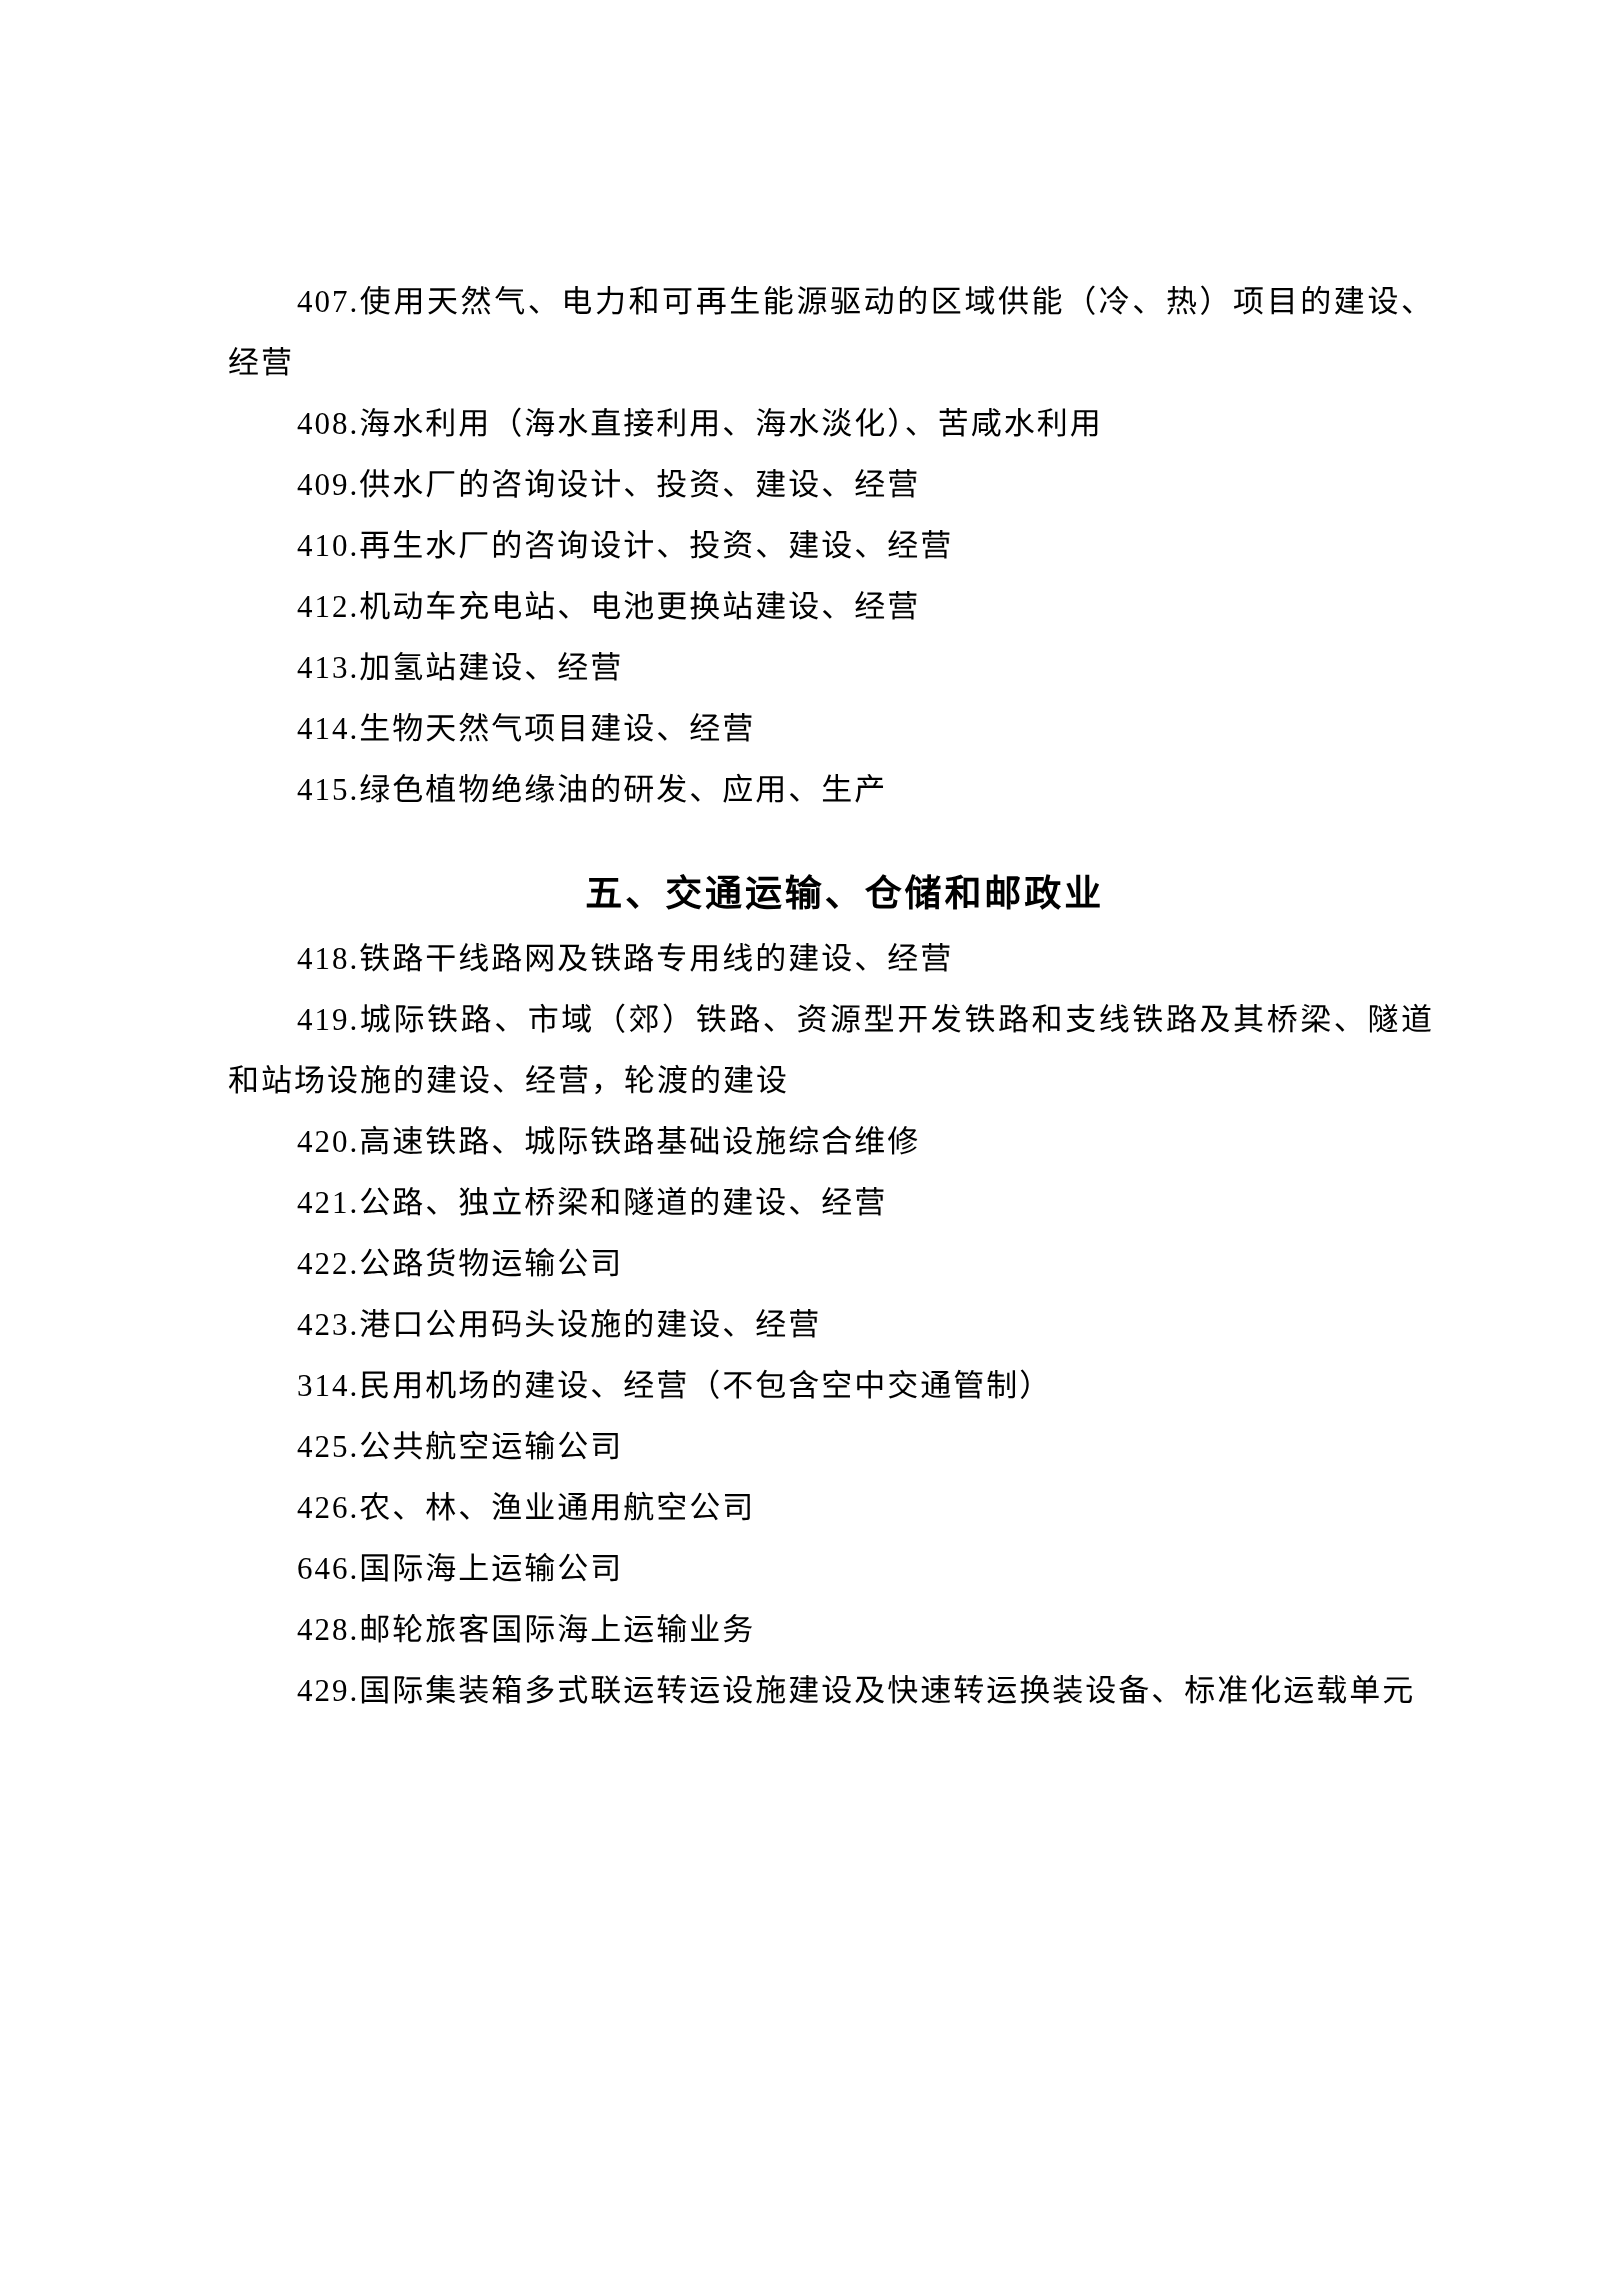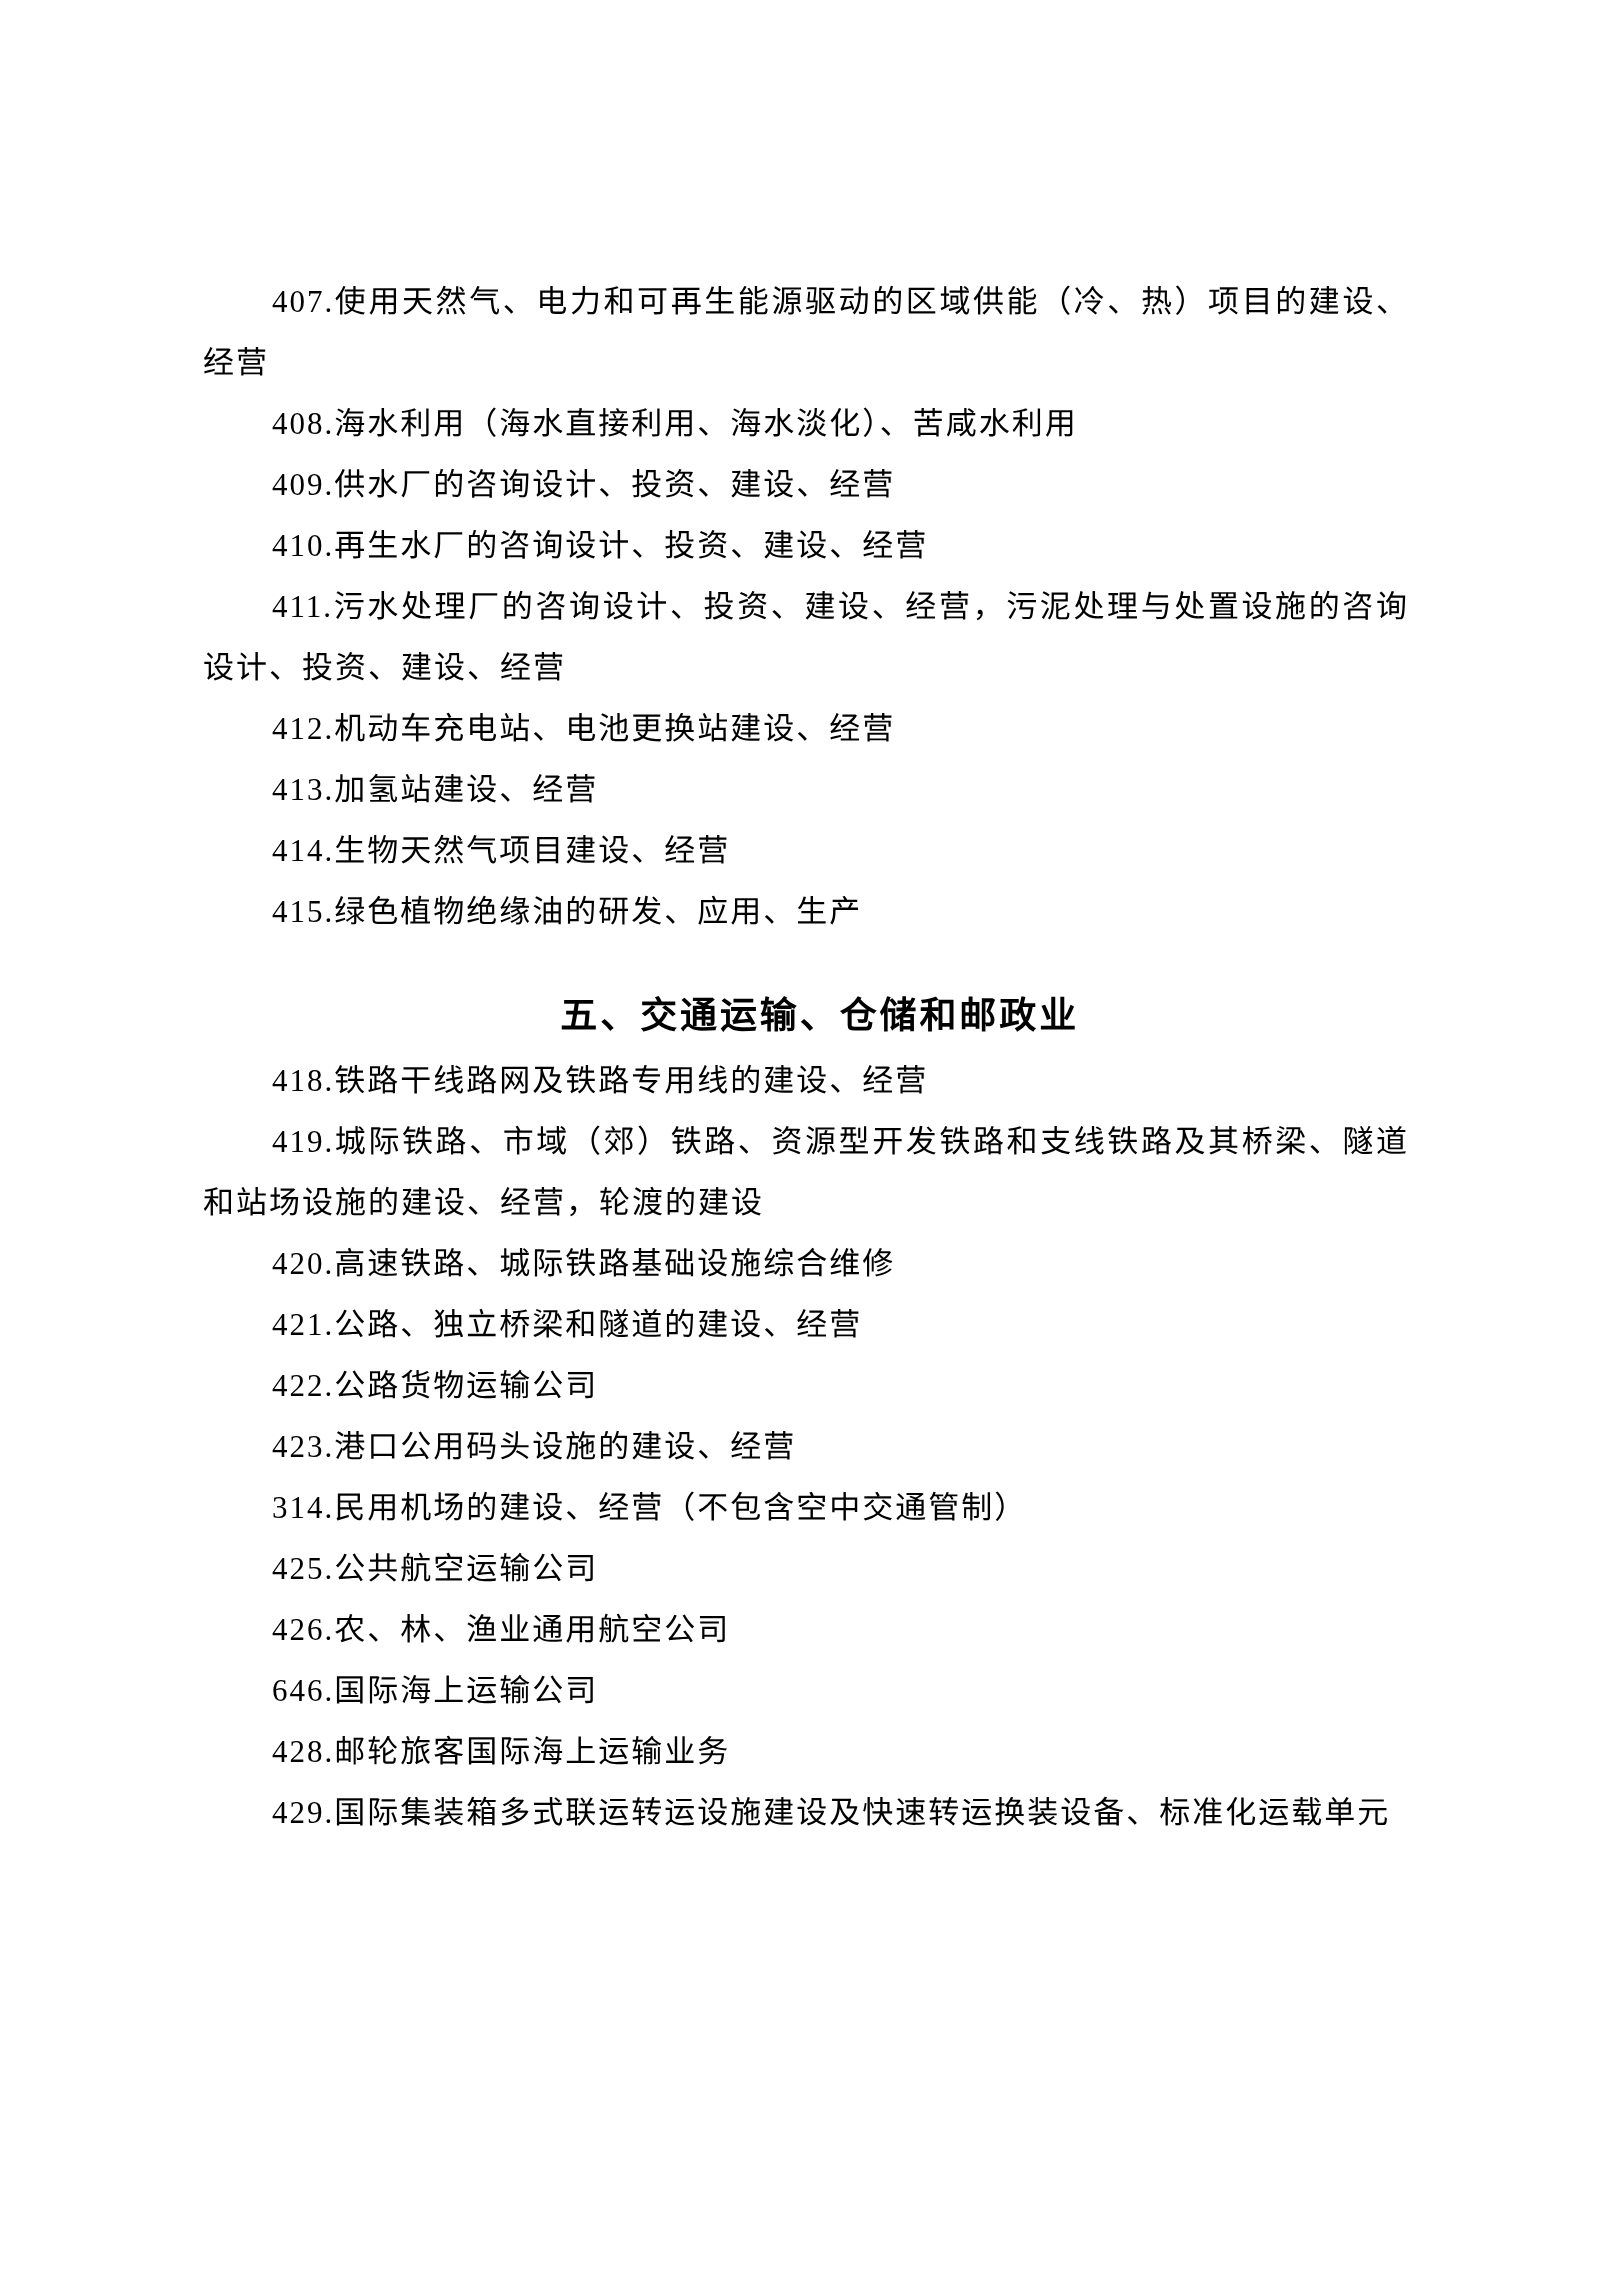--- a/index.html
+++ b/index.html
@@ -13,21 +13,21 @@
     height: 2293px;
     margin: 0 auto;
     background: #ffffff;
     overflow: hidden;
     font-family: "Liberation Serif", "DejaVu Serif", serif;
     color: #000000;
   }
   .content {
     position: absolute;
     top: 271px;
-    left: 203px;
+    left: 228px;
     width: 1206px;
   }
   .doc-item {
     margin: 0;
     padding: 0;
     font-size: 31px;
     line-height: 61px;
     letter-spacing: 2px;
     text-indent: 69px;
     text-align: justify;
@@ -49,21 +49,20 @@
 </head>
 <body>
 
 <div class="page">
   <div class="content">
     <div>
         <p class="doc-item">407.使用天然气、电力和可再生能源驱动的区域供能（冷、热）项目的建设、经营</p>
         <p class="doc-item">408.海水利用（海水直接利用、海水淡化）、苦咸水利用</p>
         <p class="doc-item">409.供水厂的咨询设计、投资、建设、经营</p>
         <p class="doc-item">410.再生水厂的咨询设计、投资、建设、经营</p>
-        <p class="doc-item">411.污水处理厂的咨询设计、投资、建设、经营，污泥处理与处置设施的咨询设计、投资、建设、经营</p>
         <p class="doc-item">412.机动车充电站、电池更换站建设、经营</p>
         <p class="doc-item">413.加氢站建设、经营</p>
         <p class="doc-item">414.生物天然气项目建设、经营</p>
         <p class="doc-item">415.绿色植物绝缘油的研发、应用、生产</p>
       </div>
     <h2 class="section-heading">五、交通运输、仓储和邮政业</h2>
     <div>
         <p class="doc-item">418.铁路干线路网及铁路专用线的建设、经营</p>
         <p class="doc-item">419.城际铁路、市域（郊）铁路、资源型开发铁路和支线铁路及其桥梁、隧道和站场设施的建设、经营，轮渡的建设</p>
         <p class="doc-item">420.高速铁路、城际铁路基础设施综合维修</p>

